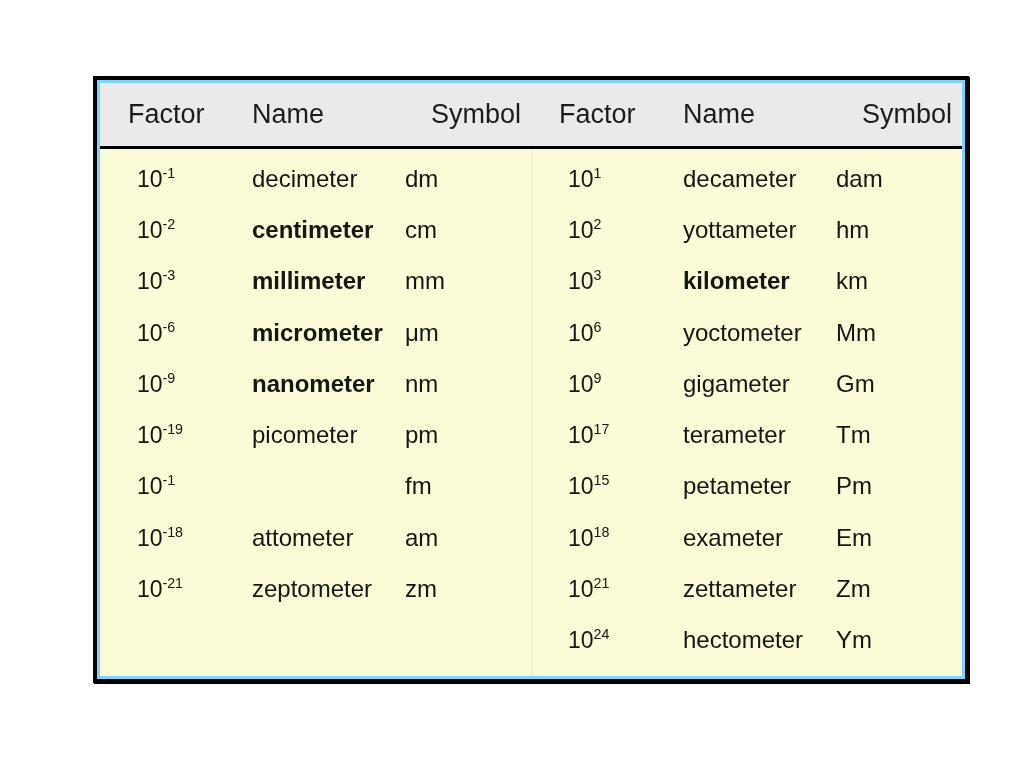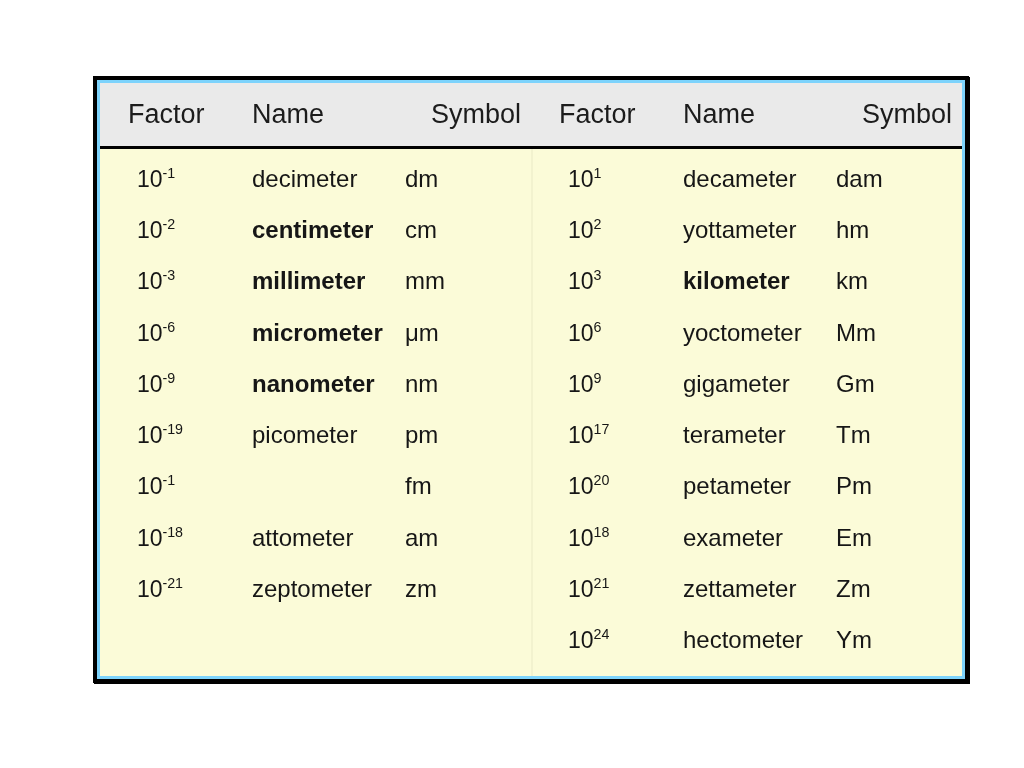--- a/index.html
+++ b/index.html
@@ -203,21 +203,21 @@
             <span class="cell c-factor"><span>10</span><sup>9</sup></span>
             <span class="cell c-name">gigameter</span>
             <span class="cell c-symbol">Gm</span>
           </div>
           <div class="row">
             <span class="cell c-factor"><span>10</span><sup>17</sup></span>
             <span class="cell c-name">terameter</span>
             <span class="cell c-symbol">Tm</span>
           </div>
           <div class="row">
-            <span class="cell c-factor"><span>10</span><sup>20</sup></span>
+            <span class="cell c-factor"><span>10</span><sup>15</sup></span>
             <span class="cell c-name">petameter</span>
             <span class="cell c-symbol">Pm</span>
           </div>
           <div class="row">
             <span class="cell c-factor"><span>10</span><sup>18</sup></span>
             <span class="cell c-name">exameter</span>
             <span class="cell c-symbol">Em</span>
           </div>
           <div class="row">
             <span class="cell c-factor"><span>10</span><sup>21</sup></span>

